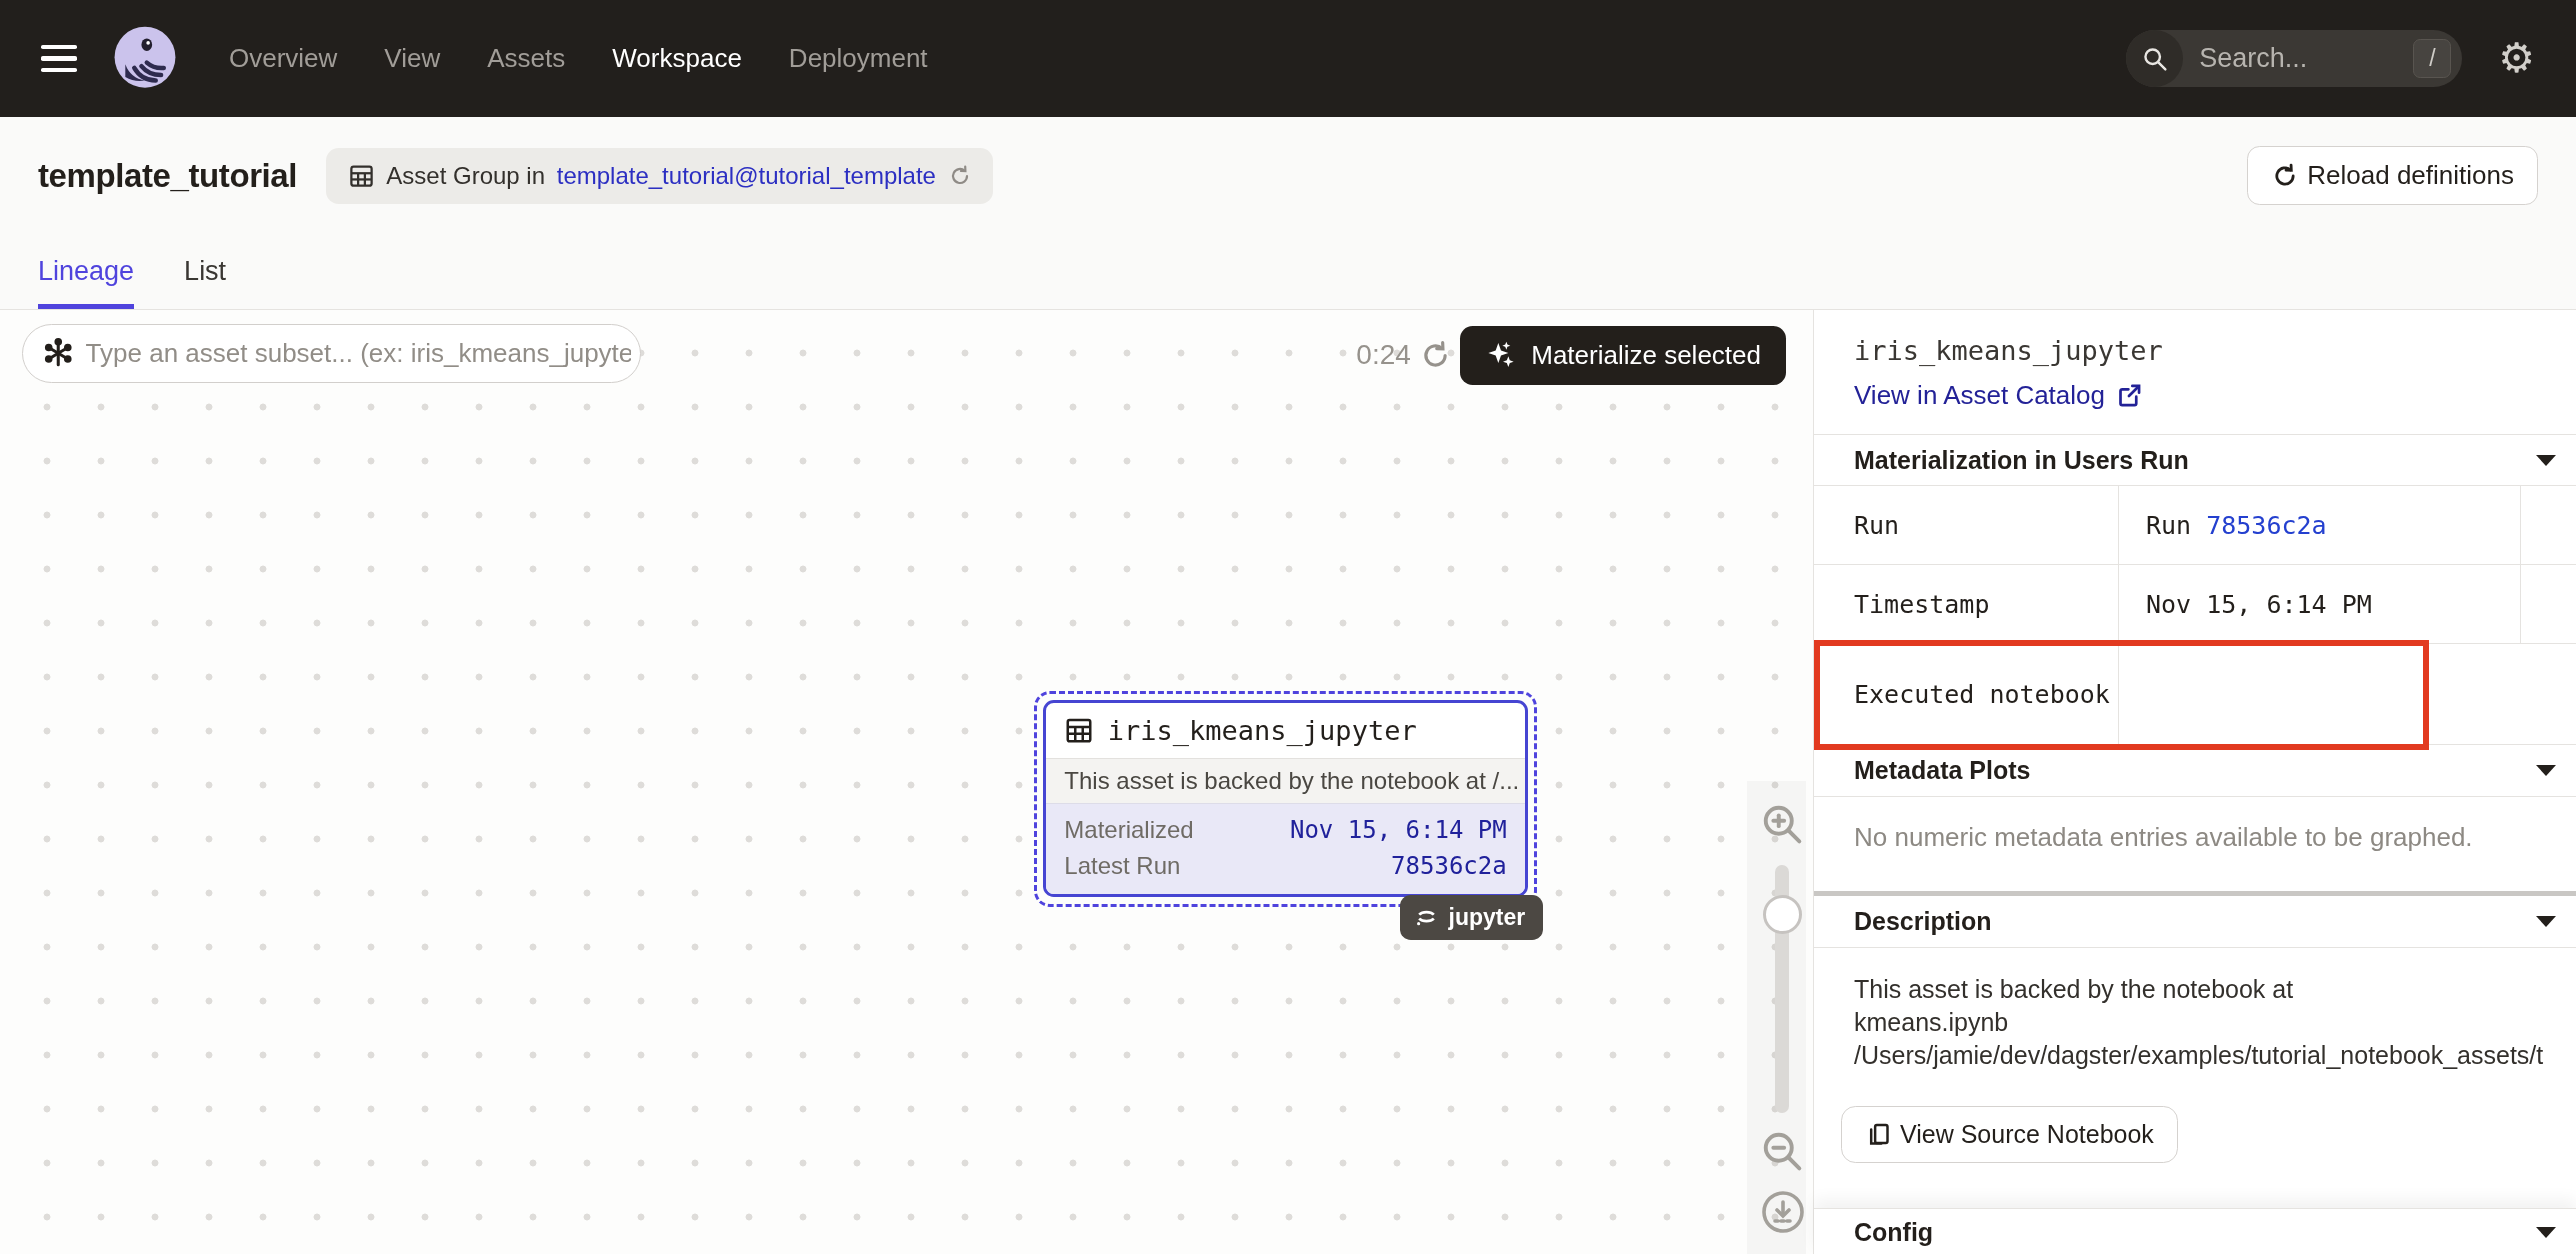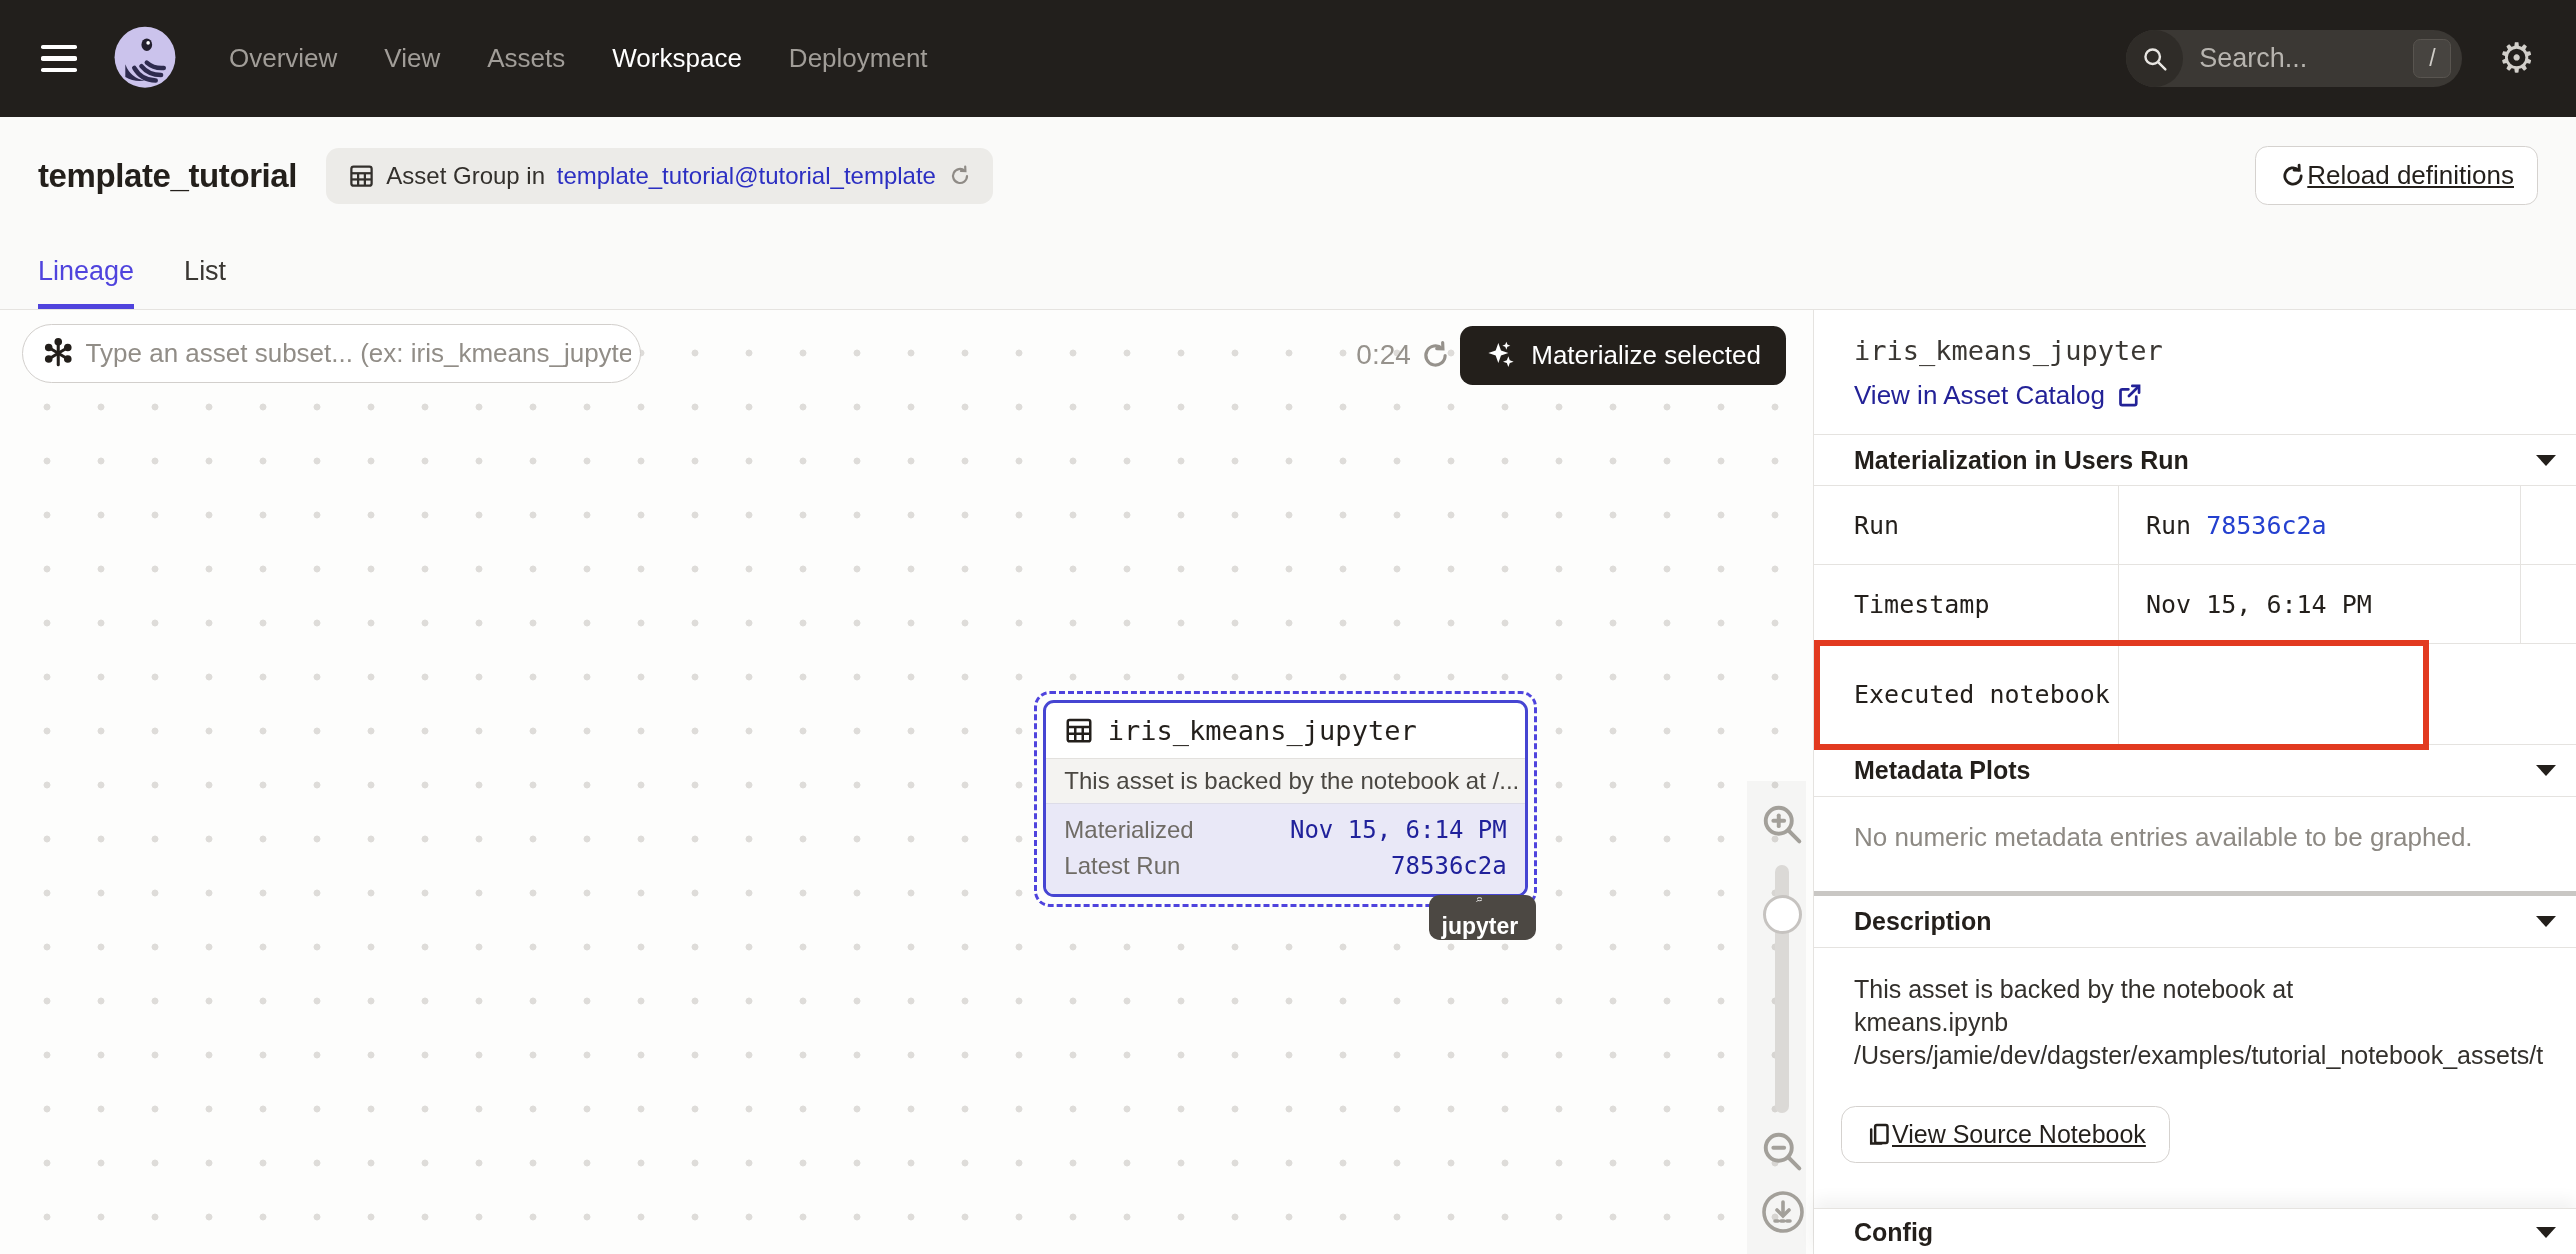--- a/index.html
+++ b/index.html
@@ -23,22 +23,22 @@
     color:#CFCCC7; font-size:23px; display:flex; align-items:center; justify-content:center; }
   .gear { margin-left:36px; font-size:41px; color:#D2CFCA; cursor:pointer; line-height:1; }
 
   
   .page-header { height:117px; display:flex; align-items:center; justify-content:space-between; padding:0 38px; }
   .ph-left { display:flex; align-items:center; }
   .page-title { font-size:33px; font-weight:700; letter-spacing:-0.4px; }
   .group-badge { margin-left:29px; height:56px; background:#ECEBE8; border-radius:12.6px; display:flex; align-items:center; gap:11.7px; padding:0 21.5px; }
   .group-badge .txt { font-size:24px; color:#33302C; }
   .group-badge a { font-size:24px; color:#2C2FC2; text-decoration:none; }
-  .btn { display:flex; align-items:center; gap:0; background:#fff; border:1.8px solid #D5D2CF; border-radius:12.6px;
-    font-size:26px; color:#231F1B; cursor:pointer;text-decoration:underline; }
+  .btn { display:flex; align-items:center; gap:8px; background:#fff; border:1.8px solid #D5D2CF; border-radius:12.6px;
+    font-size:26px; color:#231F1B; cursor:pointer; }
   .reload-btn { height:59px; padding:0 23px; }
 
   
   .tabs-row { height:76px; padding:0 38px; display:flex; justify-content:space-between; align-items:stretch;
     border-bottom:1.8px solid #E5E3E0; }
   .tabs { display:flex; gap:50px; }
   .tab { display:flex; align-items:center; font-size:27px; color:#3A3733; cursor:pointer; border-bottom:5.4px solid transparent; padding-top:5.4px; }
   .tab.active { color:#4F43DD; font-weight:500; border-bottom-color:#4F43DD; }
   .global-lineage { display:flex; align-items:center; gap:10.8px; font-size:26px; color:#232297; cursor:pointer; }
 
@@ -62,22 +62,22 @@
   .node-sel { position:absolute; left:1034px; top:381px; width:503px; border:3.6px dashed #4F43DD; border-radius:16px; padding:6.3px; cursor:pointer; }
   .node { border:3.6px solid #4645D2; border-radius:10.8px; background:#fff; overflow:hidden; }
   .node-header { display:flex; align-items:center; gap:13.5px; padding:11.7px 18px; }
   .node-title { font-size:27px; color:#231F1B; }
   .node-desc { padding:8px 18px; background:#F4F3F1; border-top:0.9px solid #E3E1DE; border-bottom:0.9px solid #DDDCE8;
     font-size:24px; color:#4A4742; white-space:nowrap; overflow:hidden; }
   .node-stats { background:#E9E8F7; padding:8px 18px 10.8px; }
   .node-stat { display:flex; justify-content:space-between; align-items:center; line-height:36px; }
   .node-stat .lbl { font-size:24px; color:#6F6B65; }
   .node-stat .val { font-size:24px; color:#20219B; }
-  .asset-tag { position:absolute; left:1429px; top:585px; height:45px; background:#4C4843; border-radius:10.8px;
-    display:flex; align-items:center; gap:9px; padding:0 18px 0 12.6px; cursor:pointer;flex-direction:column; }
+  .asset-tag { position:absolute; left:1400px; top:585px; height:45px; background:#4C4843; border-radius:10.8px;
+    display:flex; align-items:center; gap:9px; padding:0 18px 0 12.6px; cursor:pointer; }
   .asset-tag .t { color:#fff; font-size:23px; font-weight:700; }
 
   
   .zoom-strip { position:absolute; left:1747px; top:471px; bottom:0; width:59px; background:rgba(35,31,27,0.035); }
   .zoomctl { position:absolute; cursor:pointer; }
   .zoom-track { position:absolute; left:1775px; top:555px; width:14.4px; height:248px; background:#DBD9D6; border-radius:7.2px; cursor:pointer; }
   .zoom-thumb { position:absolute; left:1763px; top:585px; width:39px; height:39px; background:#fff;
     border:3.6px solid #C6C3C0; border-radius:50%; cursor:grab; }
 
   

